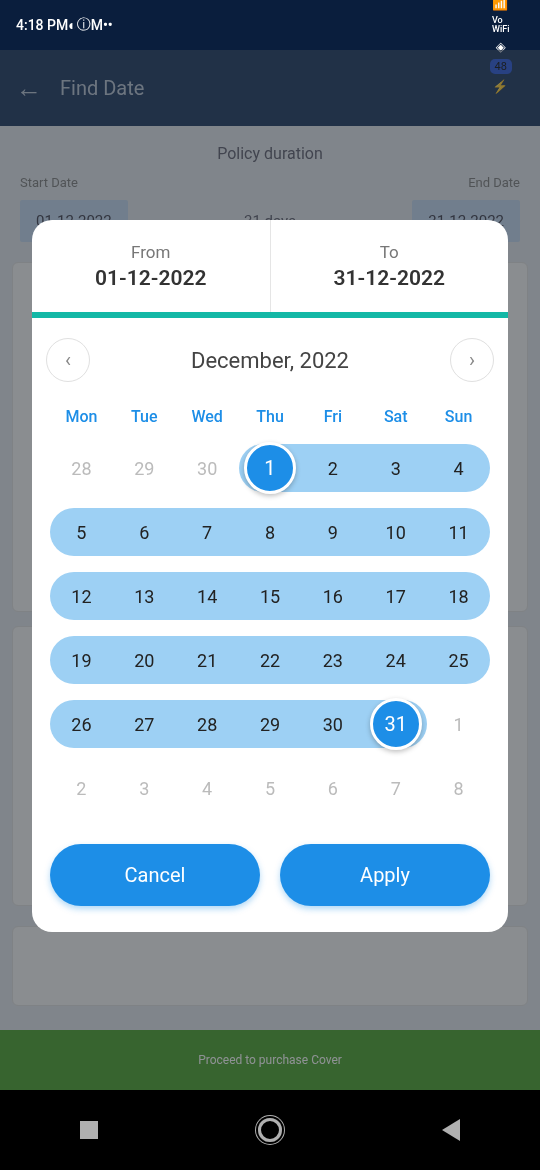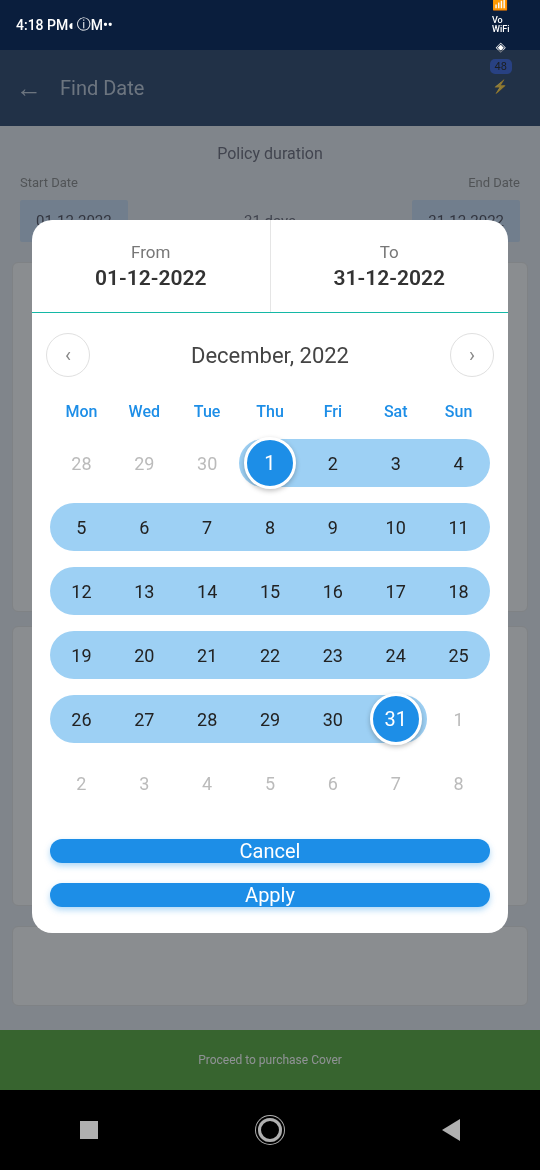--- a/index.html
+++ b/index.html
@@ -33,40 +33,40 @@
     
     .cta { position: absolute; bottom: 0; left: 0; right: 0; height: 60px; background: #3e9c1f; color: #fff; display: flex; align-items: center; justify-content: center; font-size: 12px; }
     
     .nav-bar { height: 80px; background: #000; display: flex; align-items: center; justify-content: space-around; }
     .nav-sq { width: 18px; height: 18px; background: #b0b0b0; }
     .nav-circ { width: 24px; height: 24px; border: 3px solid #b0b0b0; border-radius: 50%; box-shadow: 0 0 0 2px #000, 0 0 0 3px #b0b0b0; }
     .nav-tri { width: 0; height: 0; border-top: 11px solid transparent; border-bottom: 11px solid transparent; border-right: 18px solid #b0b0b0; }
     
     .overlay { position: absolute; top: 50px; left: 0; right: 0; bottom: 80px; background: rgba(50,55,60,0.55); display: flex; align-items: flex-start; justify-content: center; padding-top: 170px; }
     .modal { width: 476px; background: #fff; border-radius: 20px; overflow: hidden; }
-    .modal-header { display: flex; border-bottom: 1px solid #14b8a6; }
+    .modal-header { display: flex; border-bottom: 6px solid #14b8a6; }
     .mh-col { flex: 1; padding: 22px 0; text-align: center; }
     .mh-col:first-child { border-right: 1px solid #e5e5e5; }
     .mh-label { color: #777; font-size: 17px; margin-bottom: 4px; }
     .mh-value { color: #333; font-size: 21px; font-weight: 600; }
     
     .month-row { display: flex; align-items: center; justify-content: space-between; padding: 20px 14px 14px; }
     .month-btn { width: 44px; height: 44px; border: 1px solid #e0e0e0; border-radius: 50%; display: flex; align-items: center; justify-content: center; color: #888; font-size: 20px; }
     .month-label { color: #444; font-size: 22px; }
     
     .cal-grid { padding: 0 18px 10px; text-align: right; }
     .cal-row { display: flex; position: relative; }
     .cal-cell { flex: 1; height: 64px; display: flex; align-items: center; justify-content: center; font-size: 18px; position: relative; z-index: 2; }
     .day-header { color: #1d8ee7; font-weight: 500; font-size: 16px; height: 40px; }
     .out-month { color: #bbb; }
     .in-month { color: #222; }
     .range-pill { position: absolute; top: 8px; bottom: 8px; background: #9dd0f4; border-radius: 28px; z-index: 1; }
     .sel-circle { position: absolute; width: 52px; height: 52px; background: #1d8ee7; border-radius: 50%; z-index: 3; border: 3px solid #fff; box-shadow: 0 2px 5px rgba(0,0,0,0.25); display: flex; align-items: center; justify-content: center; color: #fff; font-size: 20px; }
     
-    .modal-actions { display: flex; gap: 20px; padding: 14px 18px 26px; flex-direction: column; }
+    .modal-actions { display: flex; gap: 20px; padding: 14px 18px 26px; }
     .act-btn { flex: 1; height: 62px; border-radius: 34px; background: #1d8ee7; color: #fff; font-size: 20px; display: flex; align-items: center; justify-content: center; box-shadow: 0 3px 6px rgba(30,142,230,0.35); }
   </style>
 </head>
 <body>
 
 <div class="status-bar">
   <div class="status-left">
     <span>4:18 PM</span>
     <span>◐</span>
     <span>ⓘ</span>
@@ -146,22 +146,22 @@
       </div>
     </div>
     <div class="month-row">
       <div class="month-btn">‹</div>
       <div class="month-label">December, 2022</div>
       <div class="month-btn">›</div>
     </div>
     <div class="cal-grid">
       <div class="cal-row" id="header-row">
           <div class="cal-cell day-header">Mon</div>
+          <div class="cal-cell day-header">Tue</div>
           <div class="cal-cell day-header">Wed</div>
-          <div class="cal-cell day-header">Tue</div>
           <div class="cal-cell day-header">Thu</div>
           <div class="cal-cell day-header">Fri</div>
           <div class="cal-cell day-header">Sat</div>
           <div class="cal-cell day-header">Sun</div>
         </div>
       <div id="weeks">
           <div class="cal-row">
             <div class="range-pill" style="left: 42.9%; right: 0%;"></div>
             <div class="cal-cell out-month">28</div>
             <div class="cal-cell out-month">29</div>

